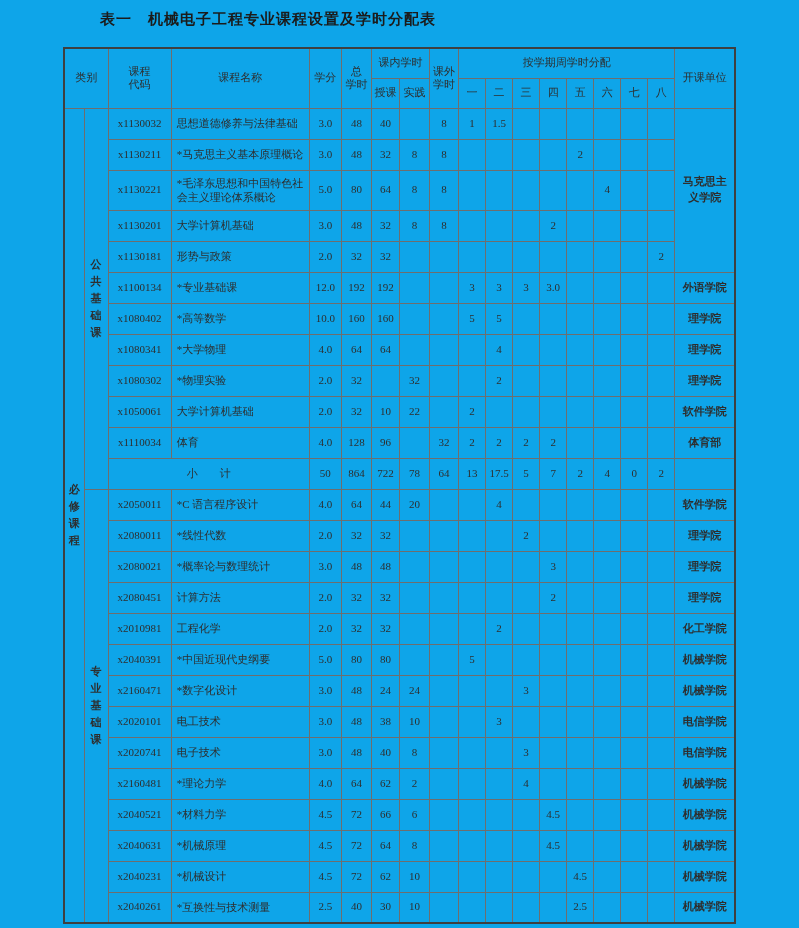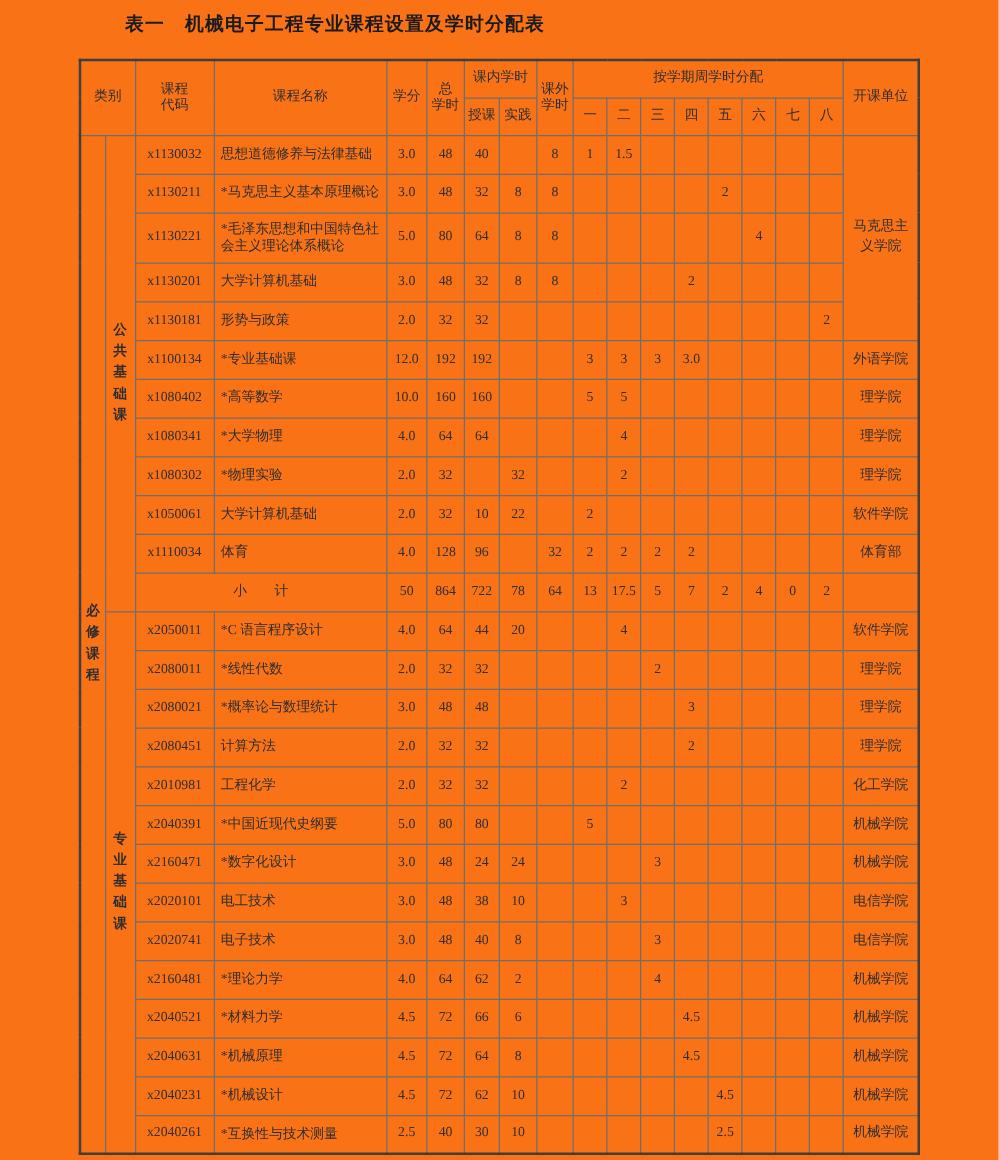--- a/index.html
+++ b/index.html
@@ -1,18 +1,18 @@
 <!DOCTYPE html>
 <html><head>
 <meta charset="utf-8">
 <style>
   html,body { margin:0; padding:0; background:#ffffff; }
   .page {
     position:relative; width:799px; height:928px; overflow:hidden;
-    background:#f97316; color:#2e2e2e;
+    background:#0ea5e9; color:#2e2e2e;
     font-family:"Liberation Serif","DejaVu Serif",serif;
   }
   .title {
     position:absolute; left:100px; top:10px; margin:0;
     font-size:15px; font-weight:bold; letter-spacing:1px; color:#1b1b1b;
     font-family:"Liberation Sans","DejaVu Sans",sans-serif;
   }
   table.course-table {
     position:absolute; left:63px; top:47px; width:673px;
     border-collapse:collapse; table-layout:fixed;
@@ -28,21 +28,21 @@
   thead tr { height:30px; }
   tbody tr { height:31px; }
   tbody tr.tall { height:40px; }
   .pre { white-space:pre-line; }
   td.name { text-align:left; padding-left:5px; line-height:1.3;margin-left:40px; }
   .vcell { padding:0; }
   .vtext {
     width:13px; margin:0 auto; word-break:break-all;
     line-height:1.55; font-size:11px; text-align:center;font-weight:bold;
   }
-  td.unit { line-height:1.45; }
+  td.unit { line-height:1.45;font-weight:bold; }
 </style>
 </head>
 <body>
 
 <div class="page">
   <h1 class="title">表一　机械电子工程专业课程设置及学时分配表</h1>
 
   <table class="course-table">
     <colgroup>
       <col style="width:20px">

